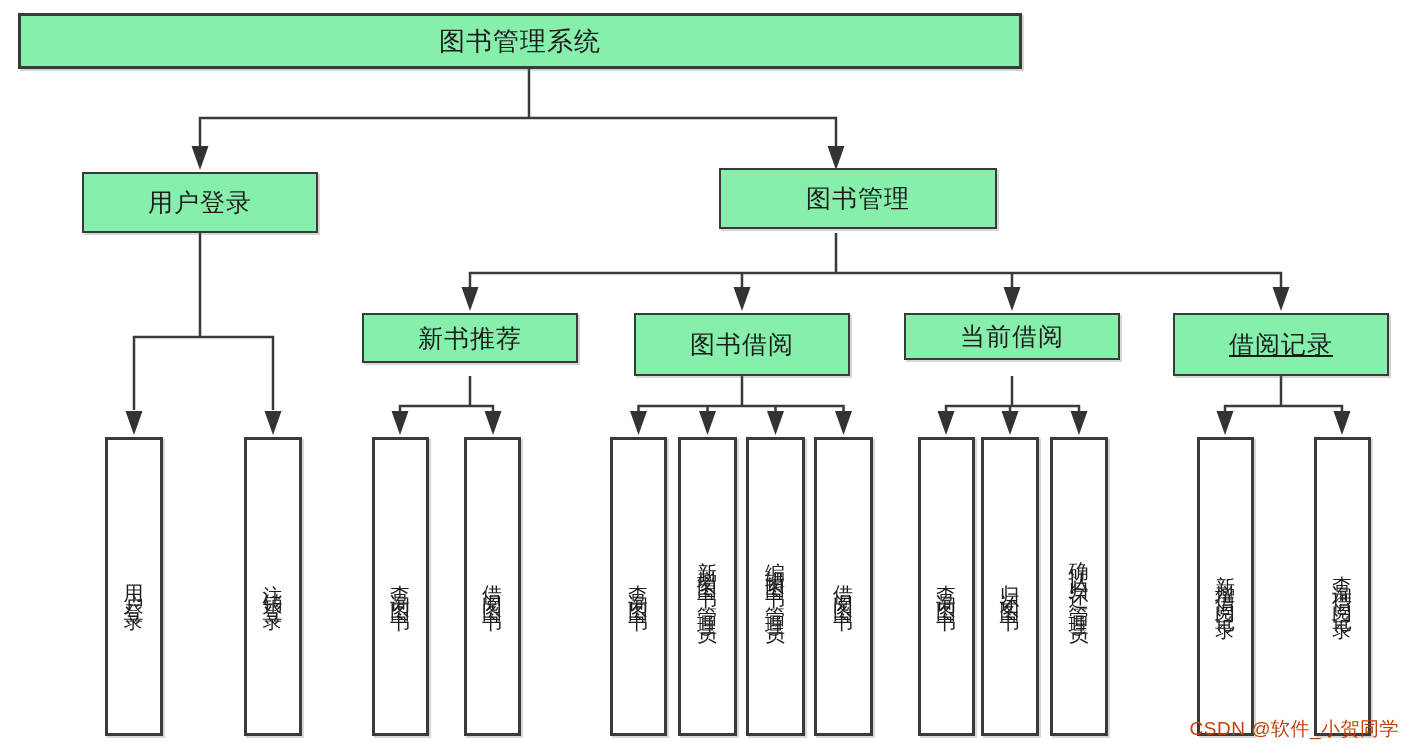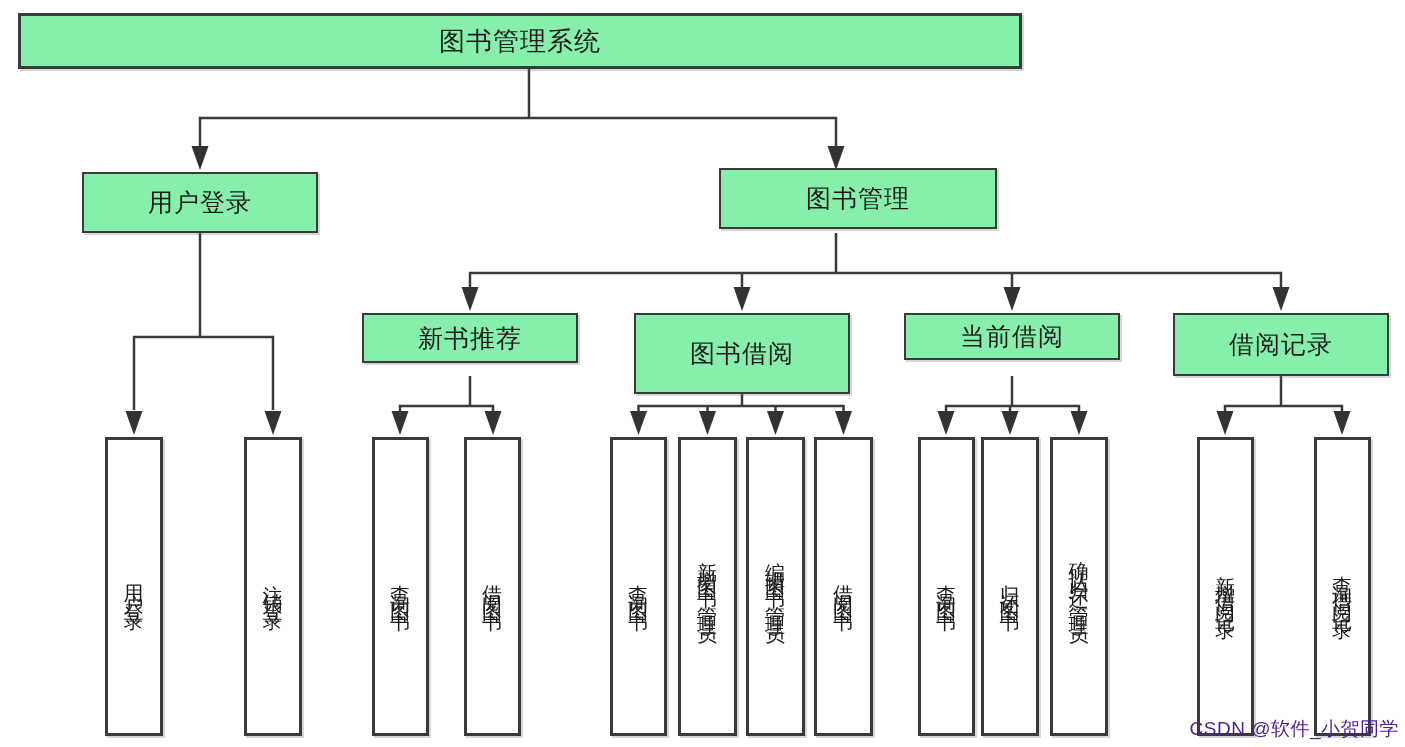--- a/index.html
+++ b/index.html
@@ -60,21 +60,21 @@
     font-size: 20px;
     line-height: 1;
     letter-spacing: 9px;
     color: #1c1c1c;
   }
   .watermark {
     position: absolute;
     top: 716px;
     right: 6px;
     font-size: 19px;
-    color: #4c1d95;
+    color: #c2410c;
     letter-spacing: 0.5px;
     z-index: 10;
     white-space: nowrap;
   }
 </style>
 </head>
 <body>
 
 <div class="stage">
 
@@ -125,27 +125,27 @@
   <div class="node" style="left:82px; top:172px; width:236px; height:61px;">
     <span>用户登录</span>
   </div>
   <div class="node" style="left:719px; top:168px; width:278px; height:61px;">
     <span>图书管理</span>
   </div>
 
   <div class="node" style="left:362px; top:313px; width:216px; height:50px;">
     <span>新书推荐</span>
   </div>
-  <div class="node" style="left:634px; top:313px; width:216px; height:81px;font-family:Liberation Serif, serif;">
+  <div class="node" style="left:634px; top:313px; width:216px; height:63px;font-family:Liberation Serif, serif;">
     <span>图书借阅</span>
   </div>
   <div class="node" style="left:904px; top:313px; width:216px; height:47px;">
     <span>当前借阅</span>
   </div>
-  <div class="node" style="left:1173px; top:313px; width:216px; height:63px;">
+  <div class="node" style="left:1173px; top:313px; width:216px; height:63px;text-decoration:underline;">
     <span>借阅记录</span>
   </div>
 
   <div class="leaf" style="left:105px; width:58px;">
     <span>用户登录</span>
   </div>
   <div class="leaf" style="left:244px; width:58px;">
     <span>注销登录</span>
   </div>
 

